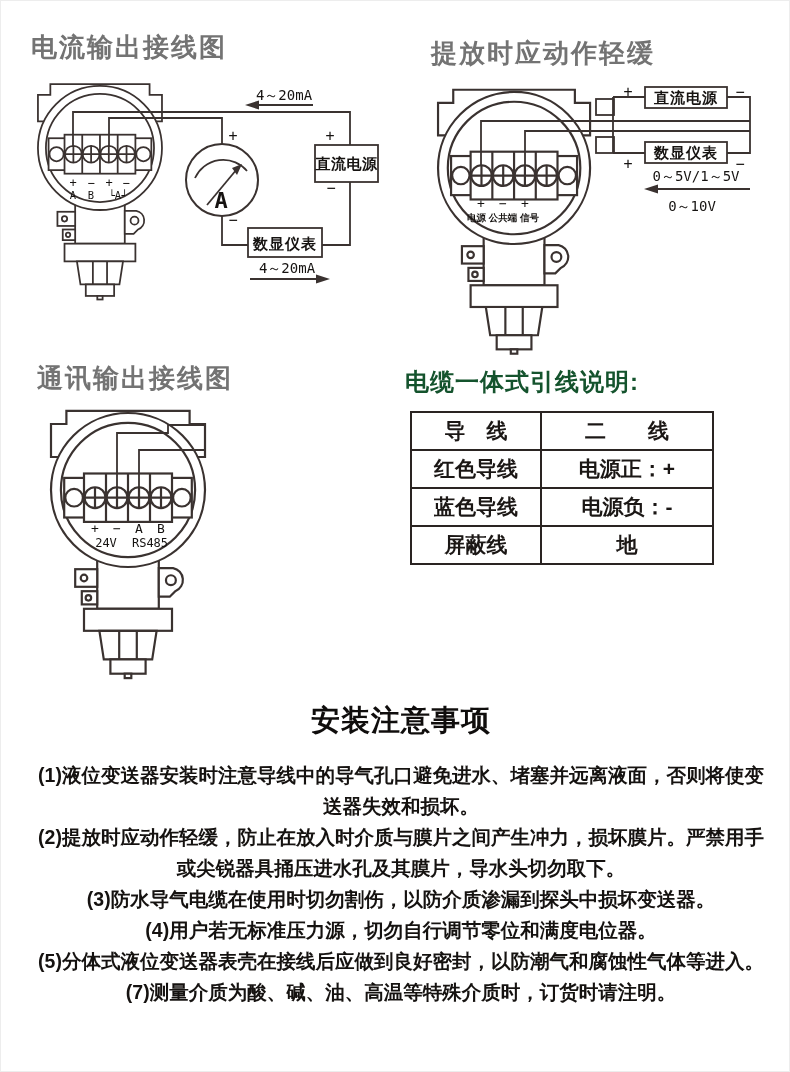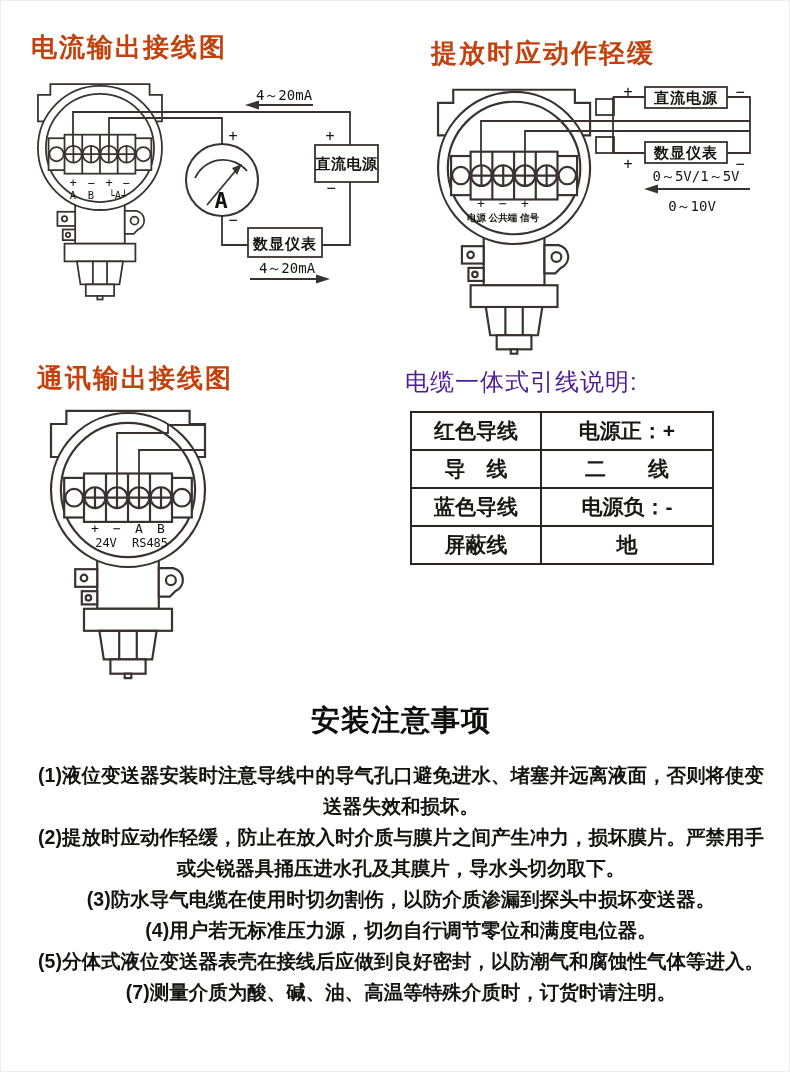--- a/index.html
+++ b/index.html
@@ -1,23 +1,23 @@
 <!DOCTYPE html>
 <html><head>
 <meta charset="utf-8">
 <style>
   html,body{margin:0;padding:0;background:#fff;}
   .page{position:relative;width:790px;height:1072px;background:#ffffff;overflow:hidden;
         font-family:"Liberation Sans","DejaVu Sans",sans-serif;color:#181412;
         box-shadow:inset 0 0 0 1px #ededed;}
-  .dg-title{position:absolute;font-size:26px;font-weight:600;letter-spacing:2px;color:#c2410c;white-space:nowrap;}
+  .dg-title{position:absolute;font-size:26px;font-weight:600;letter-spacing:2px;color:#737373;white-space:nowrap;}
   .page svg{position:absolute;}
   .page svg text{font-family:"Liberation Sans","DejaVu Sans",sans-serif;fill:#161311;}
   .page svg text.tech{font-family:"DejaVu Sans Mono","Liberation Mono",monospace;}
-  .cable-title{position:absolute;left:405px;top:366px;font-size:24px;font-weight:400;letter-spacing:1px;color:#4c1d95;}
+  .cable-title{position:absolute;left:405px;top:366px;font-size:24px;font-weight:700;letter-spacing:1px;color:#14532d;}
   .cable-table{position:absolute;left:410px;top:411px;border-collapse:collapse;}
   .cable-table th,.cable-table td{border:2.5px solid #2a2422;font-size:21px;font-weight:600;
         text-align:center;vertical-align:middle;padding:0;height:36px;color:#1b1715;}
   .cable-table .c1{width:128px;}
   .cable-table .c2{width:170px;}
   .notes{position:absolute;left:30px;top:701px;width:742px;text-align:center;}
   .notes h1{font-size:29px;font-weight:700;margin:0 0 19px 0;letter-spacing:1px;color:#0f0d0c;}
   .notes p{font-size:19.5px;line-height:31px;margin:0;font-weight:600;color:#151210;}
 </style>
 </head>
@@ -160,26 +160,26 @@
       <text class="tech" x="161" y="178" font-size="13" text-anchor="middle">B</text>
       <text class="tech" x="106" y="192" font-size="12" text-anchor="middle">24V</text>
       <text class="tech" x="150" y="192" font-size="12" text-anchor="middle">RS485</text>
     </g>
   </svg>
 
   <div class="cable-title">电缆一体式引线说明:</div>
   <table class="cable-table">
     <tbody>
         <tr>
+      <th class="c1">导　线</th>
+      <th class="c2">二　　线</th>
+    </tr>
+    <tr>
       <td class="c1">红色导线</td>
       <td class="c2">电源正：+</td>
-    </tr>
-    <tr>
-      <th class="c1">导　线</th>
-      <th class="c2">二　　线</th>
     </tr>
     <tr>
       <td class="c1">蓝色导线</td>
       <td class="c2">电源负：-</td>
     </tr>
     <tr>
       <td class="c1">屏蔽线</td>
       <td class="c2">地</td>
     </tr>
   </tbody>

